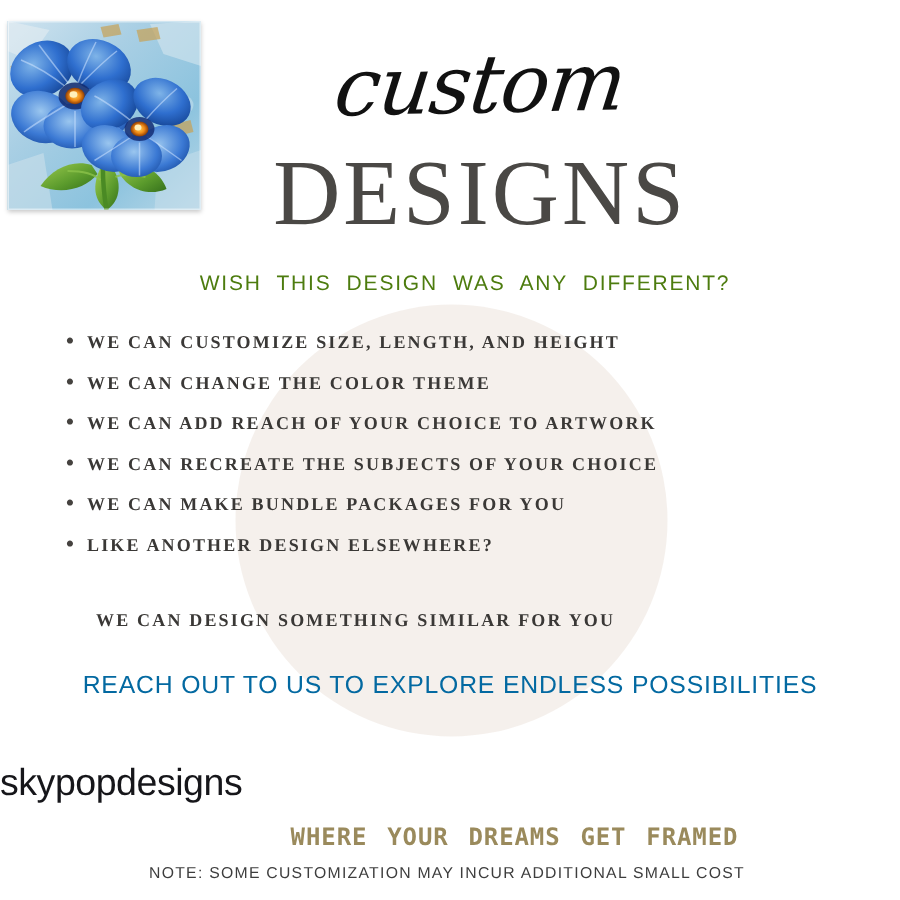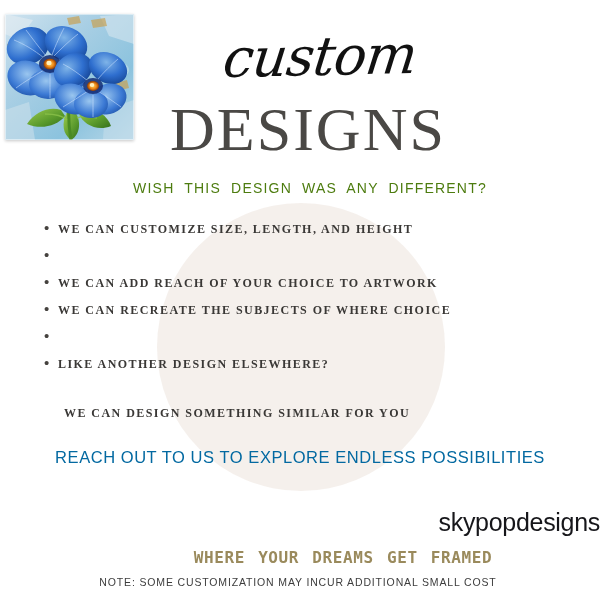--- a/index.html
+++ b/index.html
@@ -61,21 +61,21 @@
     font-style: italic;
     font-weight: 400;
     font-size: 54px;
     line-height: 62px;
     letter-spacing: -1px;
     color: #111111;
     transform: skewX(-8deg) rotate(-1.2deg);
   }
   .head-main {
     position: absolute;
-    left: 128px;
+    left: 140px;
     top: 96px;
     width: 360px;
     text-align: center;
     z-index: 2;
     font-family: "Liberation Serif", "DejaVu Serif", serif;
     font-weight: 400;
     font-size: 62px;
     line-height: 66px;
     letter-spacing: 2px;
     color: #4a4845;
@@ -144,21 +144,21 @@
     letter-spacing: 0.55px;
     color: #0369a1;
   }
 
   
   .brand {
     position: absolute;
     left: 0px;
     top: 508px;
     width: 600px;
-    text-align: right;
+    text-align: left;
     z-index: 2;
     font-family: "Liberation Sans", sans-serif;
     font-weight: 400;
     font-size: 25px;
     letter-spacing: -0.3px;
     color: #16161a;
   }
   .tagline {
     position: absolute;
     left: 0px;
@@ -298,31 +298,33 @@
   <div class="head-main">DESIGNS</div>
   <div class="head-sub">WISH THIS DESIGN WAS ANY DIFFERENT?</div>
 
   <ul class="bullets" id="bullet-list">
       <li class="bullet-row">
         <span class="bullet-dot">•</span>
         <span class="bullet-text">WE CAN CUSTOMIZE SIZE, LENGTH, AND HEIGHT</span>
       </li>
       <li class="bullet-row">
         <span class="bullet-dot">•</span>
+        <span class="bullet-text">WE CAN CHANGE THE COLOR THEME</span>
       </li>
       <li class="bullet-row">
         <span class="bullet-dot">•</span>
         <span class="bullet-text">WE CAN ADD REACH OF YOUR CHOICE TO ARTWORK</span>
       </li>
       <li class="bullet-row">
         <span class="bullet-dot">•</span>
-        <span class="bullet-text">WE CAN RECREATE THE SUBJECTS OF WHERE CHOICE</span>
-      </li>
-      <li class="bullet-row">
-        <span class="bullet-dot">•</span>
+        <span class="bullet-text">WE CAN RECREATE THE SUBJECTS OF YOUR CHOICE</span>
+      </li>
+      <li class="bullet-row">
+        <span class="bullet-dot">•</span>
+        <span class="bullet-text">WE CAN MAKE BUNDLE PACKAGES FOR YOU</span>
       </li>
       <li class="bullet-row">
         <span class="bullet-dot">•</span>
         <span class="bullet-text">LIKE ANOTHER DESIGN ELSEWHERE?</span>
       </li>
       <li class="bullet-row continuation">
         <span class="bullet-dot"></span>
         <span class="bullet-text">WE CAN DESIGN SOMETHING SIMILAR FOR YOU</span>
       </li>
     </ul>

